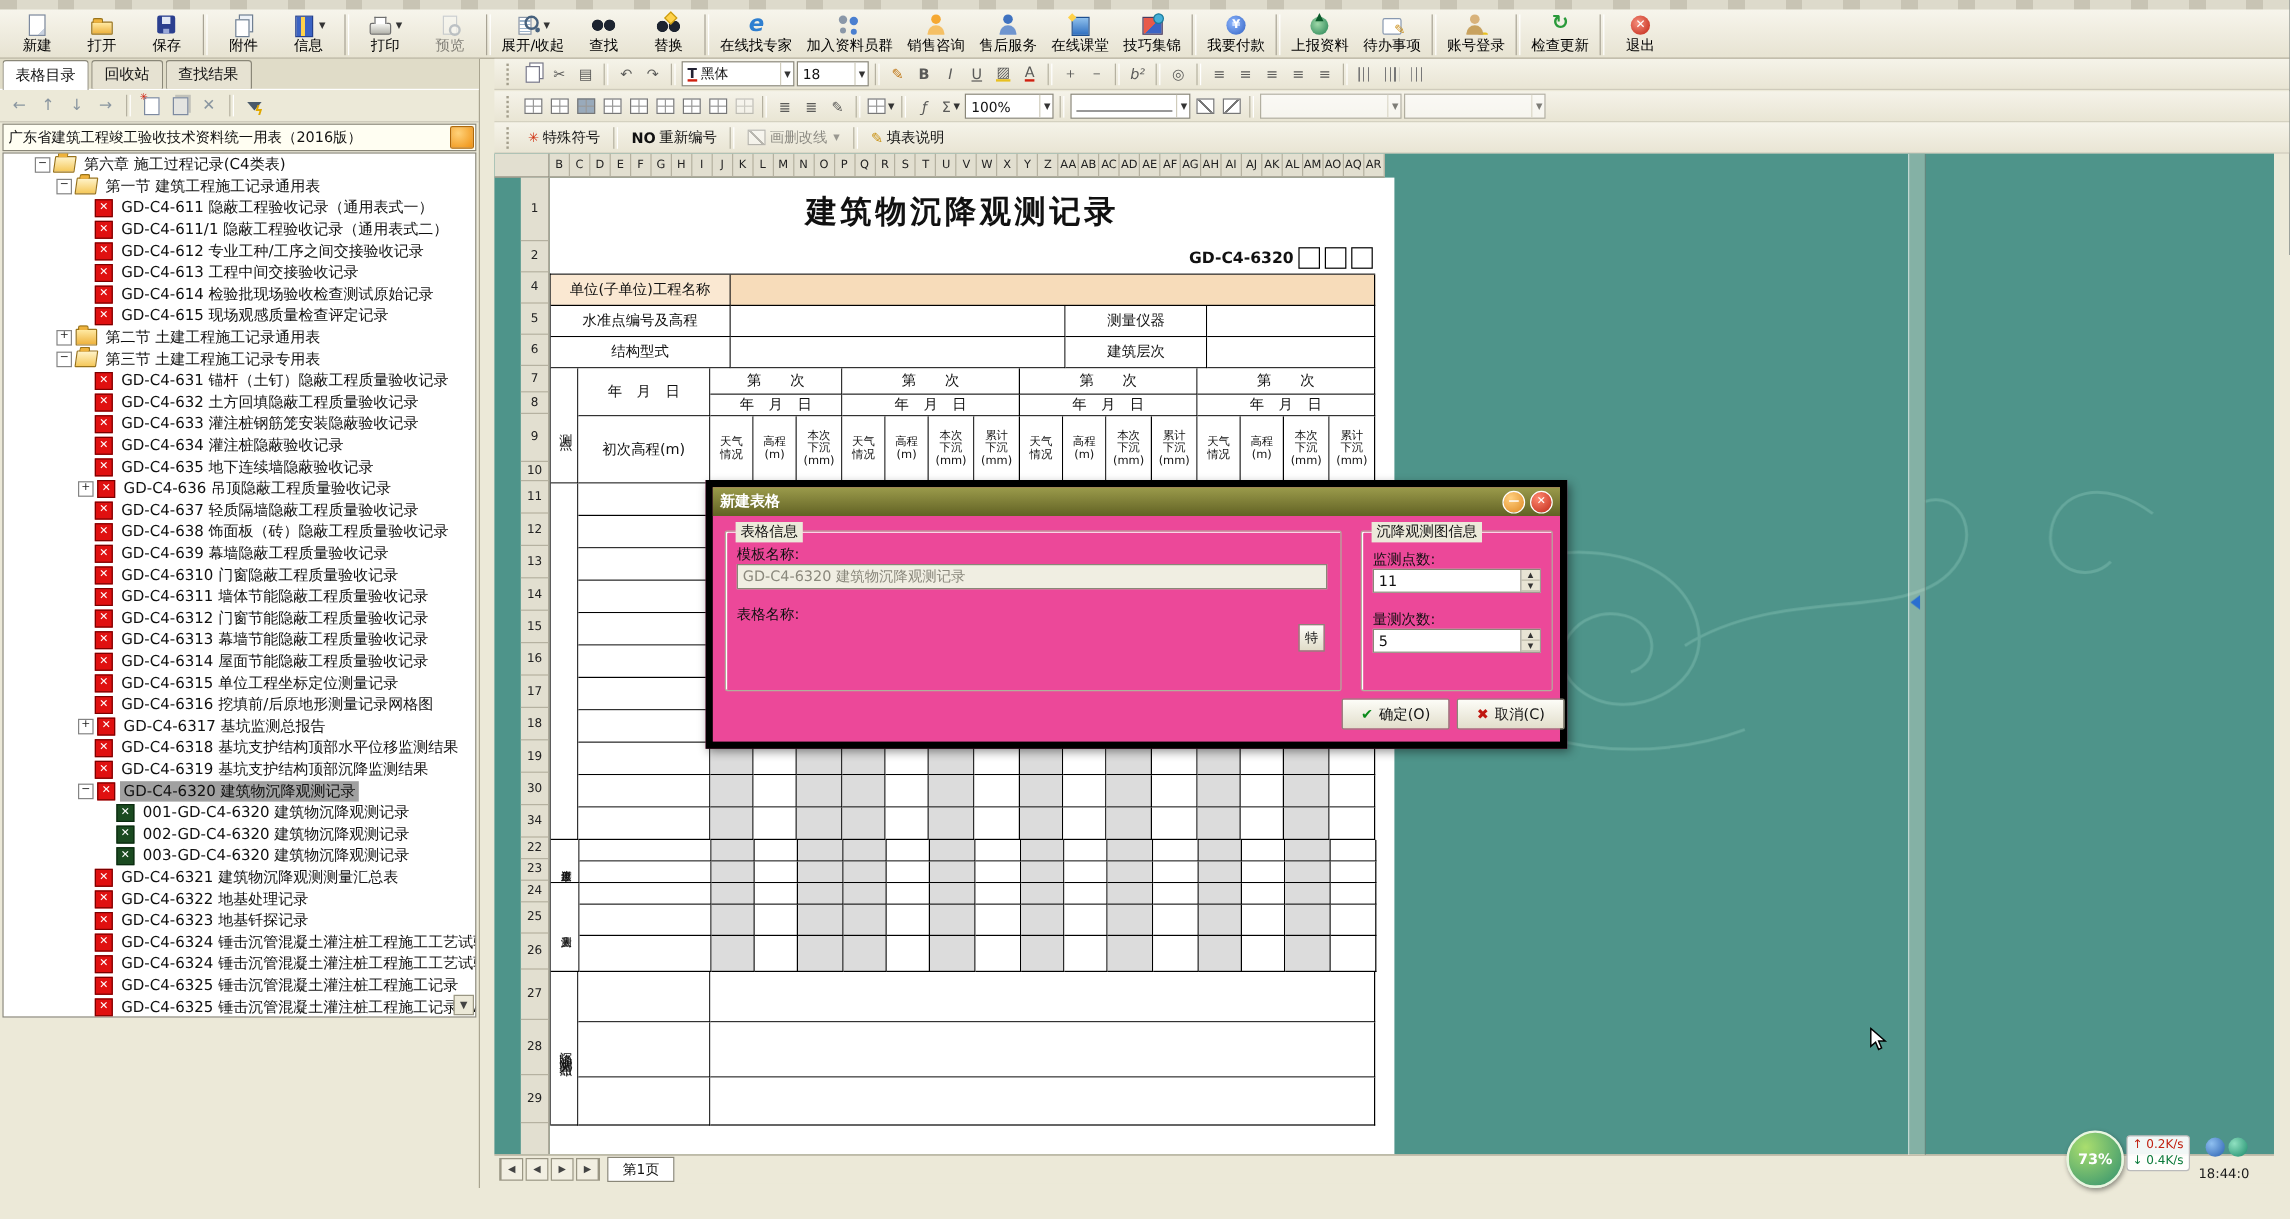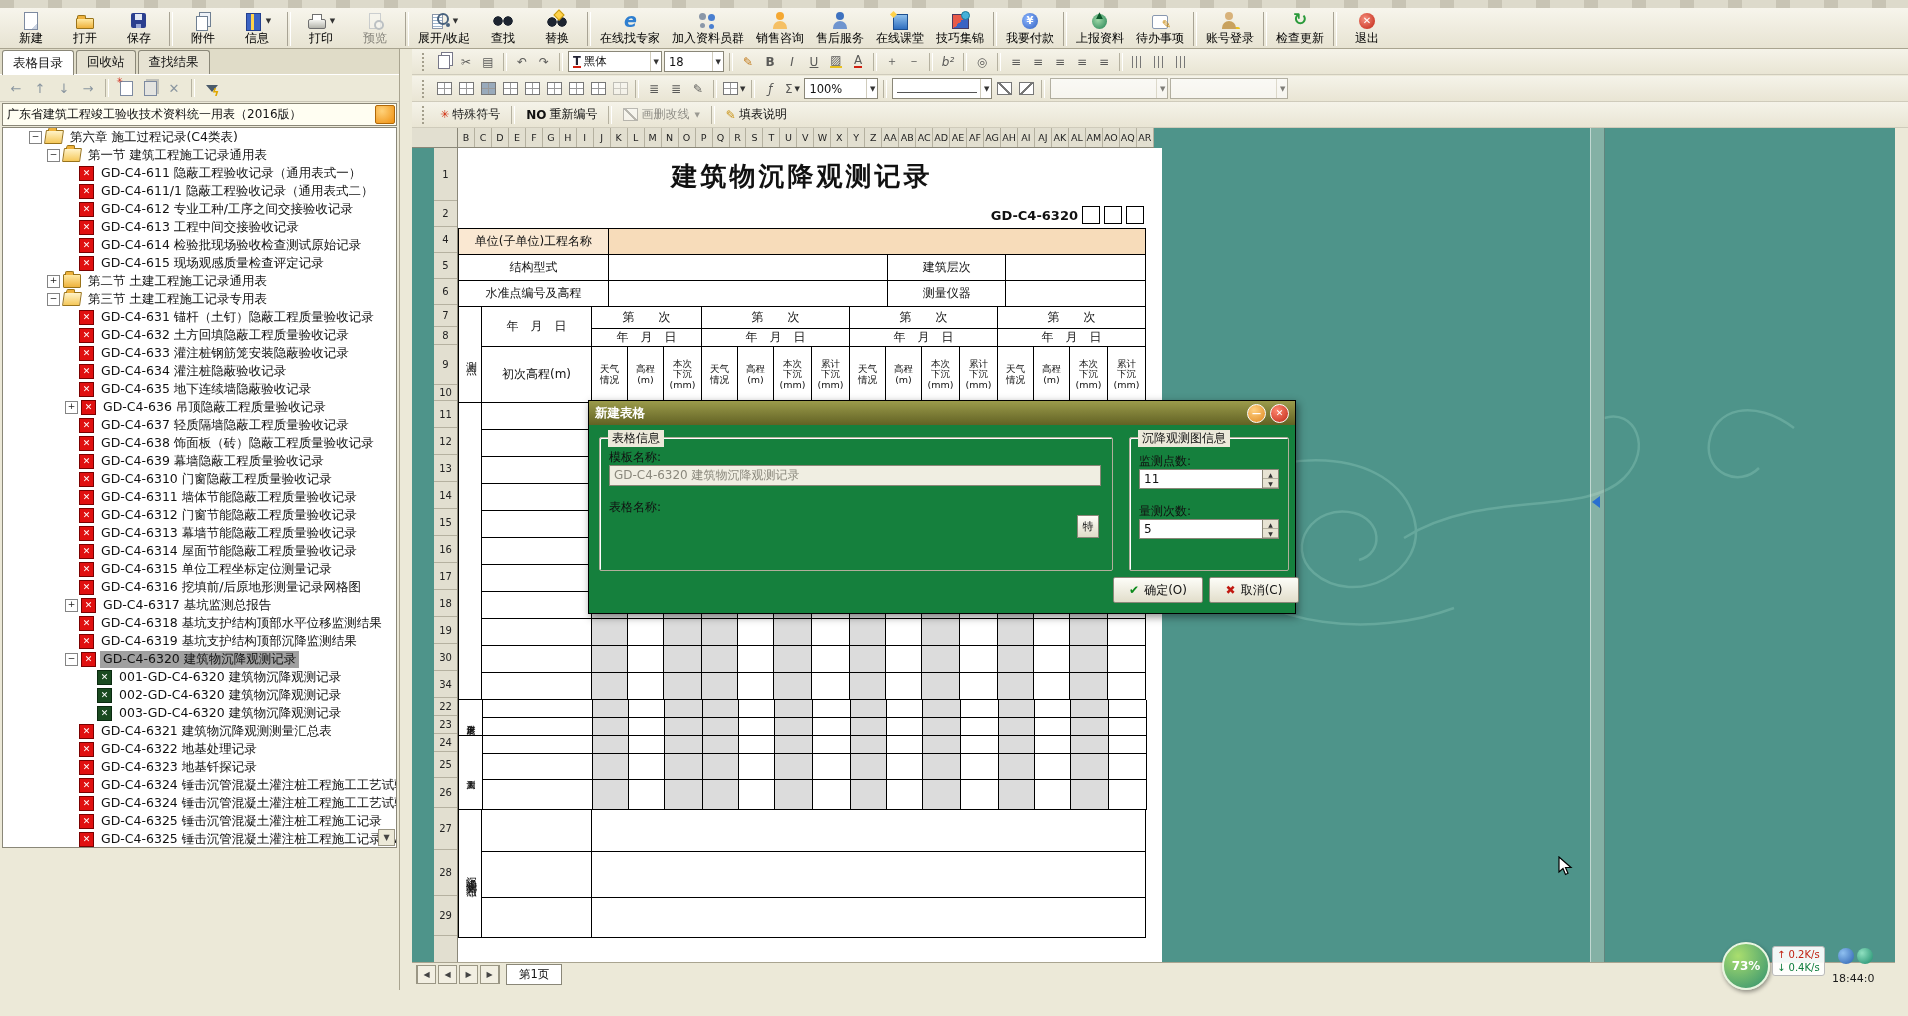--- a/index.html
+++ b/index.html
@@ -138,21 +138,21 @@
   
   #strip{position:absolute;left:1178px;top:0;width:13px;height:834px;background:rgba(236,233,216,.35);
          border-left:1px solid rgba(255,255,255,.5);border-right:1px solid rgba(60,90,85,.5);}
   #collapse-arrow{position:absolute;left:1180px;top:368px;width:0;height:0;border-top:6px solid transparent;border-bottom:6px solid transparent;border-right:8px solid #2a6fd0;}
   
   #tabbar{position:absolute;left:412px;top:962px;width:1483px;height:24px;background:#ece9d8;border-top:1px solid #a9a490;display:flex;align-items:center;padding-left:4px;box-sizing:border-box;gap:2px;}
   .navb{width:17px;height:17px;border:1px solid #9a9684;background:#f2efe2;font-size:8px;display:flex;align-items:center;justify-content:center;color:#444;}
   #sheettab{height:19px;background:#fff;border:1px solid #8a8778;padding:0 12px;font-size:11.5px;display:flex;align-items:center;margin-left:4px;}
   
   #dialog{position:absolute;left:588px;top:400px;width:706px;height:212px;z-index:50;
-    background:#15803d;border:1px solid #000000;box-shadow:2px 3px 8px rgba(0,0,0,.45);}
+    background:#ec4899;border:6px solid #000000;box-shadow:2px 3px 8px rgba(0,0,0,.45);}
   #dtitle{height:24px;background:linear-gradient(#9b9b4b,#626224);display:flex;align-items:center;padding:0 6px;color:#fff;font-weight:bold;font-size:12.5px;}
   #dtitle .sp{flex:1;}
   .dbtn{width:17px;height:17px;border-radius:50%;margin-left:4px;border:1px solid #fff;display:flex;align-items:center;justify-content:center;color:#fff;font-size:9px;font-weight:bold;}
   .dbtn.min{background:radial-gradient(circle at 6px 5px,#ffd080,#e08820);}
   .dbtn.cls{background:radial-gradient(circle at 6px 5px,#ff8870,#c02818);}
   .grp{position:absolute;border:1px solid #b2ae9c;border-radius:2px;box-shadow:inset 1px 1px 0 #fff;}
   .grp .gt{position:absolute;top:-8px;left:8px;background:#ece9da;padding:0 4px;font-size:12px;}
   .dlab{position:absolute;font-size:12px;}
   .dinput{position:absolute;height:21px;border:1px solid #8a8778;background:#fff;font-size:12px;display:flex;align-items:center;padding:0 4px;box-sizing:border-box;}
   .dinput.ro{background:#f0eee2;color:#8a887c;}
@@ -749,29 +749,29 @@
             <span class="bx"></span>
             <span class="bx"></span>
             <span class="bx"></span>
           </div>
           <div id="ftable">
             <div class="frow">
               <div class="fc lab peachl" style="width: 150px; height: 26px;">单位(子单位)工程名称</div>
               <div class="fc peach" style="width: 538px; height: 26px;"></div>
             </div>
             <div class="frow">
+              <div class="fc lab" style="width: 150px; height: 26px;">水准点编号及高程</div>
+              <div class="fc" style="width: 280px; height: 26px;"></div>
+              <div class="fc lab" style="width: 118px; height: 26px;">测量仪器</div>
+              <div class="fc" style="width: 140px; height: 26px;"></div>
+            </div>
+            <div class="frow">
               <div class="fc lab" style="width: 150px; height: 26px;">结构型式</div>
               <div class="fc" style="width: 280px; height: 26px;"></div>
               <div class="fc lab" style="width: 118px; height: 26px;">建筑层次</div>
-              <div class="fc" style="width: 140px; height: 26px;"></div>
-            </div>
-            <div class="frow">
-              <div class="fc lab" style="width: 150px; height: 26px;">水准点编号及高程</div>
-              <div class="fc" style="width: 280px; height: 26px;"></div>
-              <div class="fc lab" style="width: 118px; height: 26px;">测量仪器</div>
               <div class="fc" style="width: 140px; height: 26px;"></div>
             </div>
             <div class="frow">
               <div class="fc vfc" style="width: 24px; height: 96px;">测点</div>
               <div class="fcol" style="width: 110px;">
                 <div class="fc lab" style="width: 110px; height: 40px;">年　月　日</div>
                 <div class="fc lab" style="width: 110px; height: 56px;">初次高程(m)</div>
               </div>
               <div class="fcol" style="width: 110px;">
                 <div class="fc lab" style="width: 110px; height: 22px;">第　　次</div>

